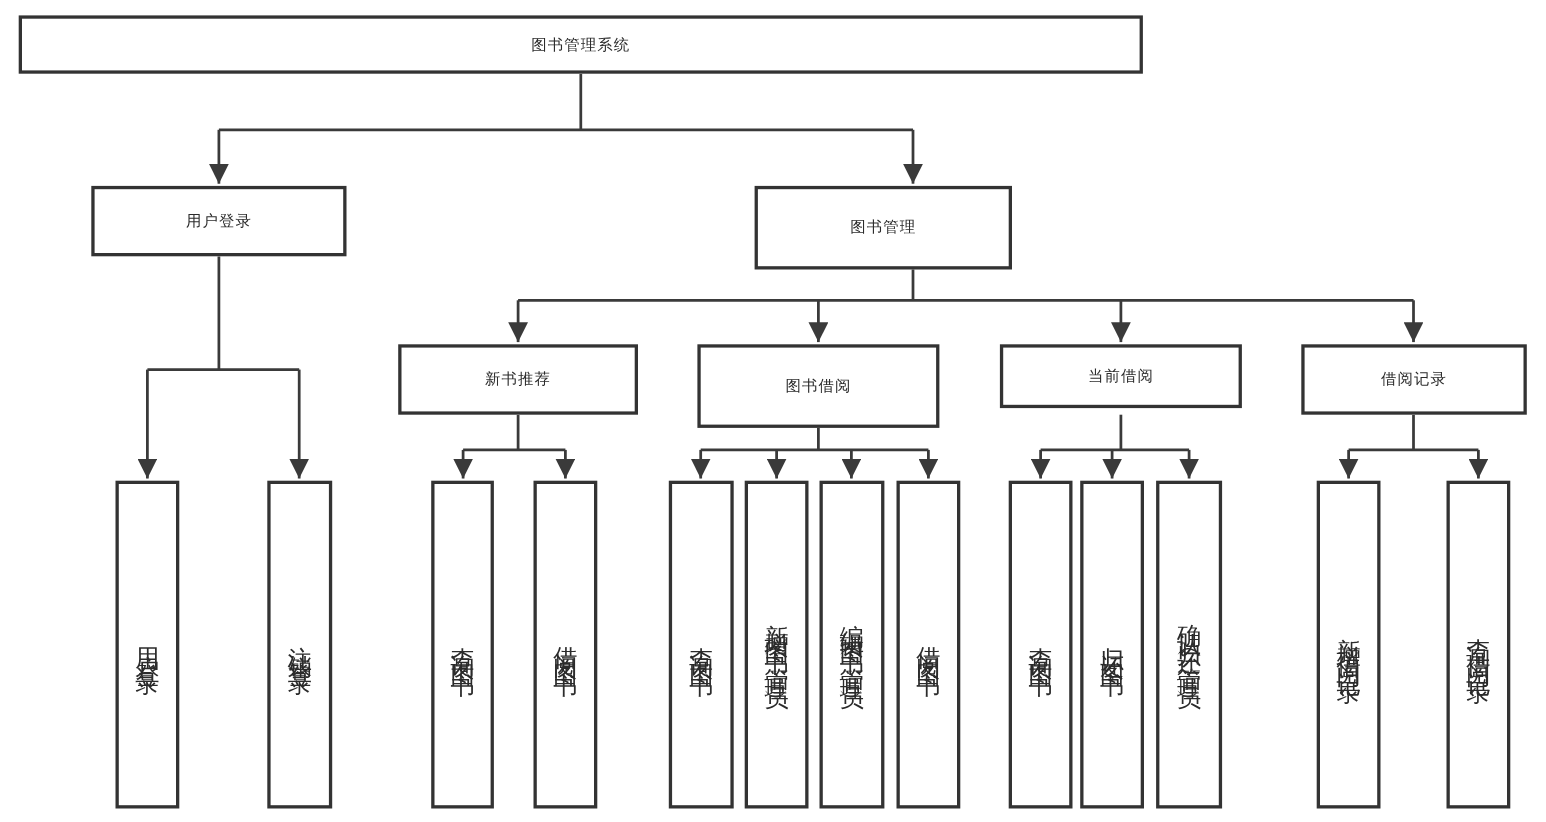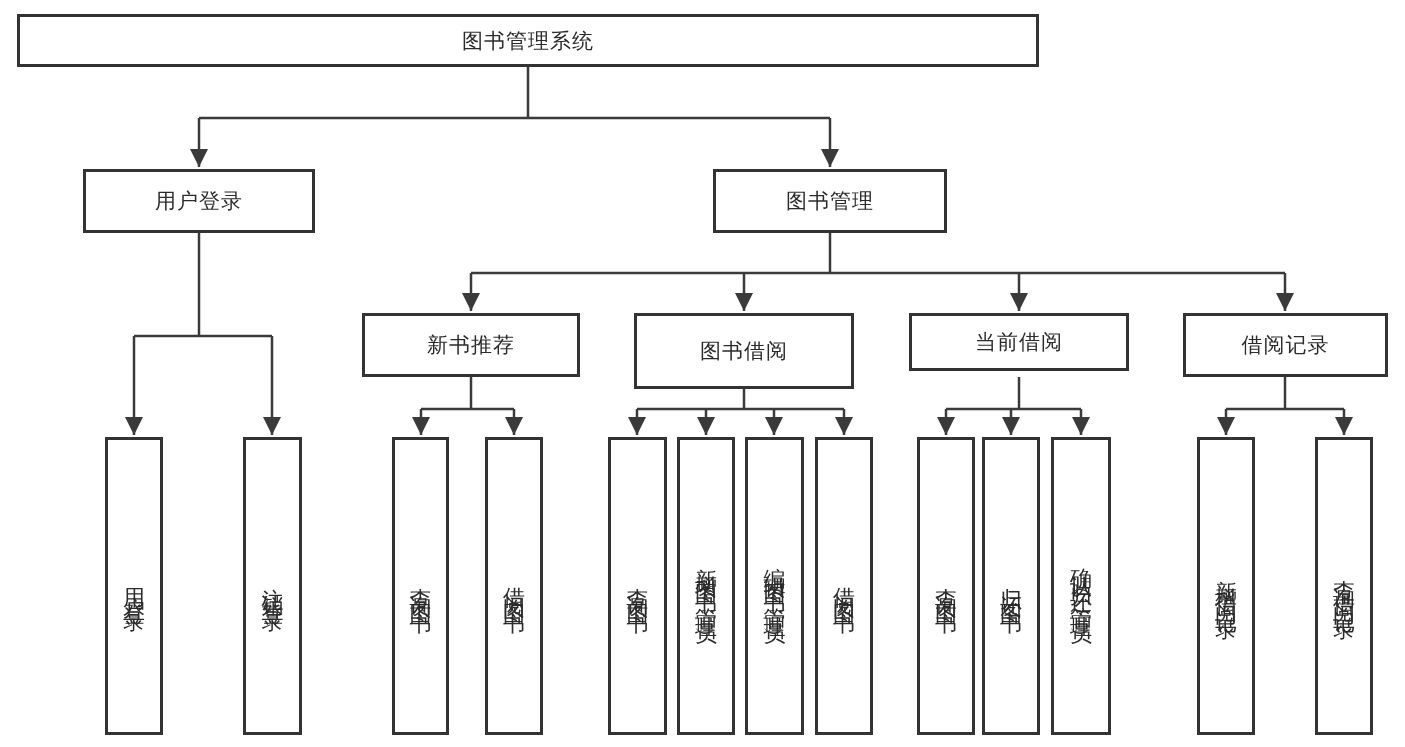--- a/index.html
+++ b/index.html
@@ -22,21 +22,21 @@
     position: absolute;
     box-sizing: border-box;
     background: #ffffff;
     border: 3px solid #333333;
     display: flex;
     align-items: center;
     justify-content: center;
     z-index: 1;
   }
   .node.h .lbl {
-    font-size: 21px;
+    font-size: 14px;
     letter-spacing: 1px;
     white-space: nowrap;
   }
   .node.v .lbl {
     writing-mode: vertical-rl;
     font-size: 22px;
     letter-spacing: 8px;
     line-height: 1;
     white-space: nowrap;
   }
@@ -118,21 +118,21 @@
     </g>
   </svg>
 
   <div class="node h" style="left:17px; top:14px; width:1022px; height:53px;">
     <span class="lbl">图书管理系统</span>
   </div>
 
   <div class="node h" style="left:83px; top:169px; width:232px; height:64px;">
     <span class="lbl">用户登录</span>
   </div>
-  <div class="node h" style="left:713px; top:169px; width:234px; height:64px;">
+  <div class="node h" style="left:686px; top:169px; width:234px; height:76px;">
     <span class="lbl">图书管理</span>
   </div>
 
   <div class="node h" style="left:362px; top:313px; width:218px; height:64px;">
     <span class="lbl">新书推荐</span>
   </div>
   <div class="node h" style="left:634px; top:313px; width:220px; height:76px;">
     <span class="lbl">图书借阅</span>
   </div>
   <div class="node h" style="left:909px; top:313px; width:220px; height:58px;">

